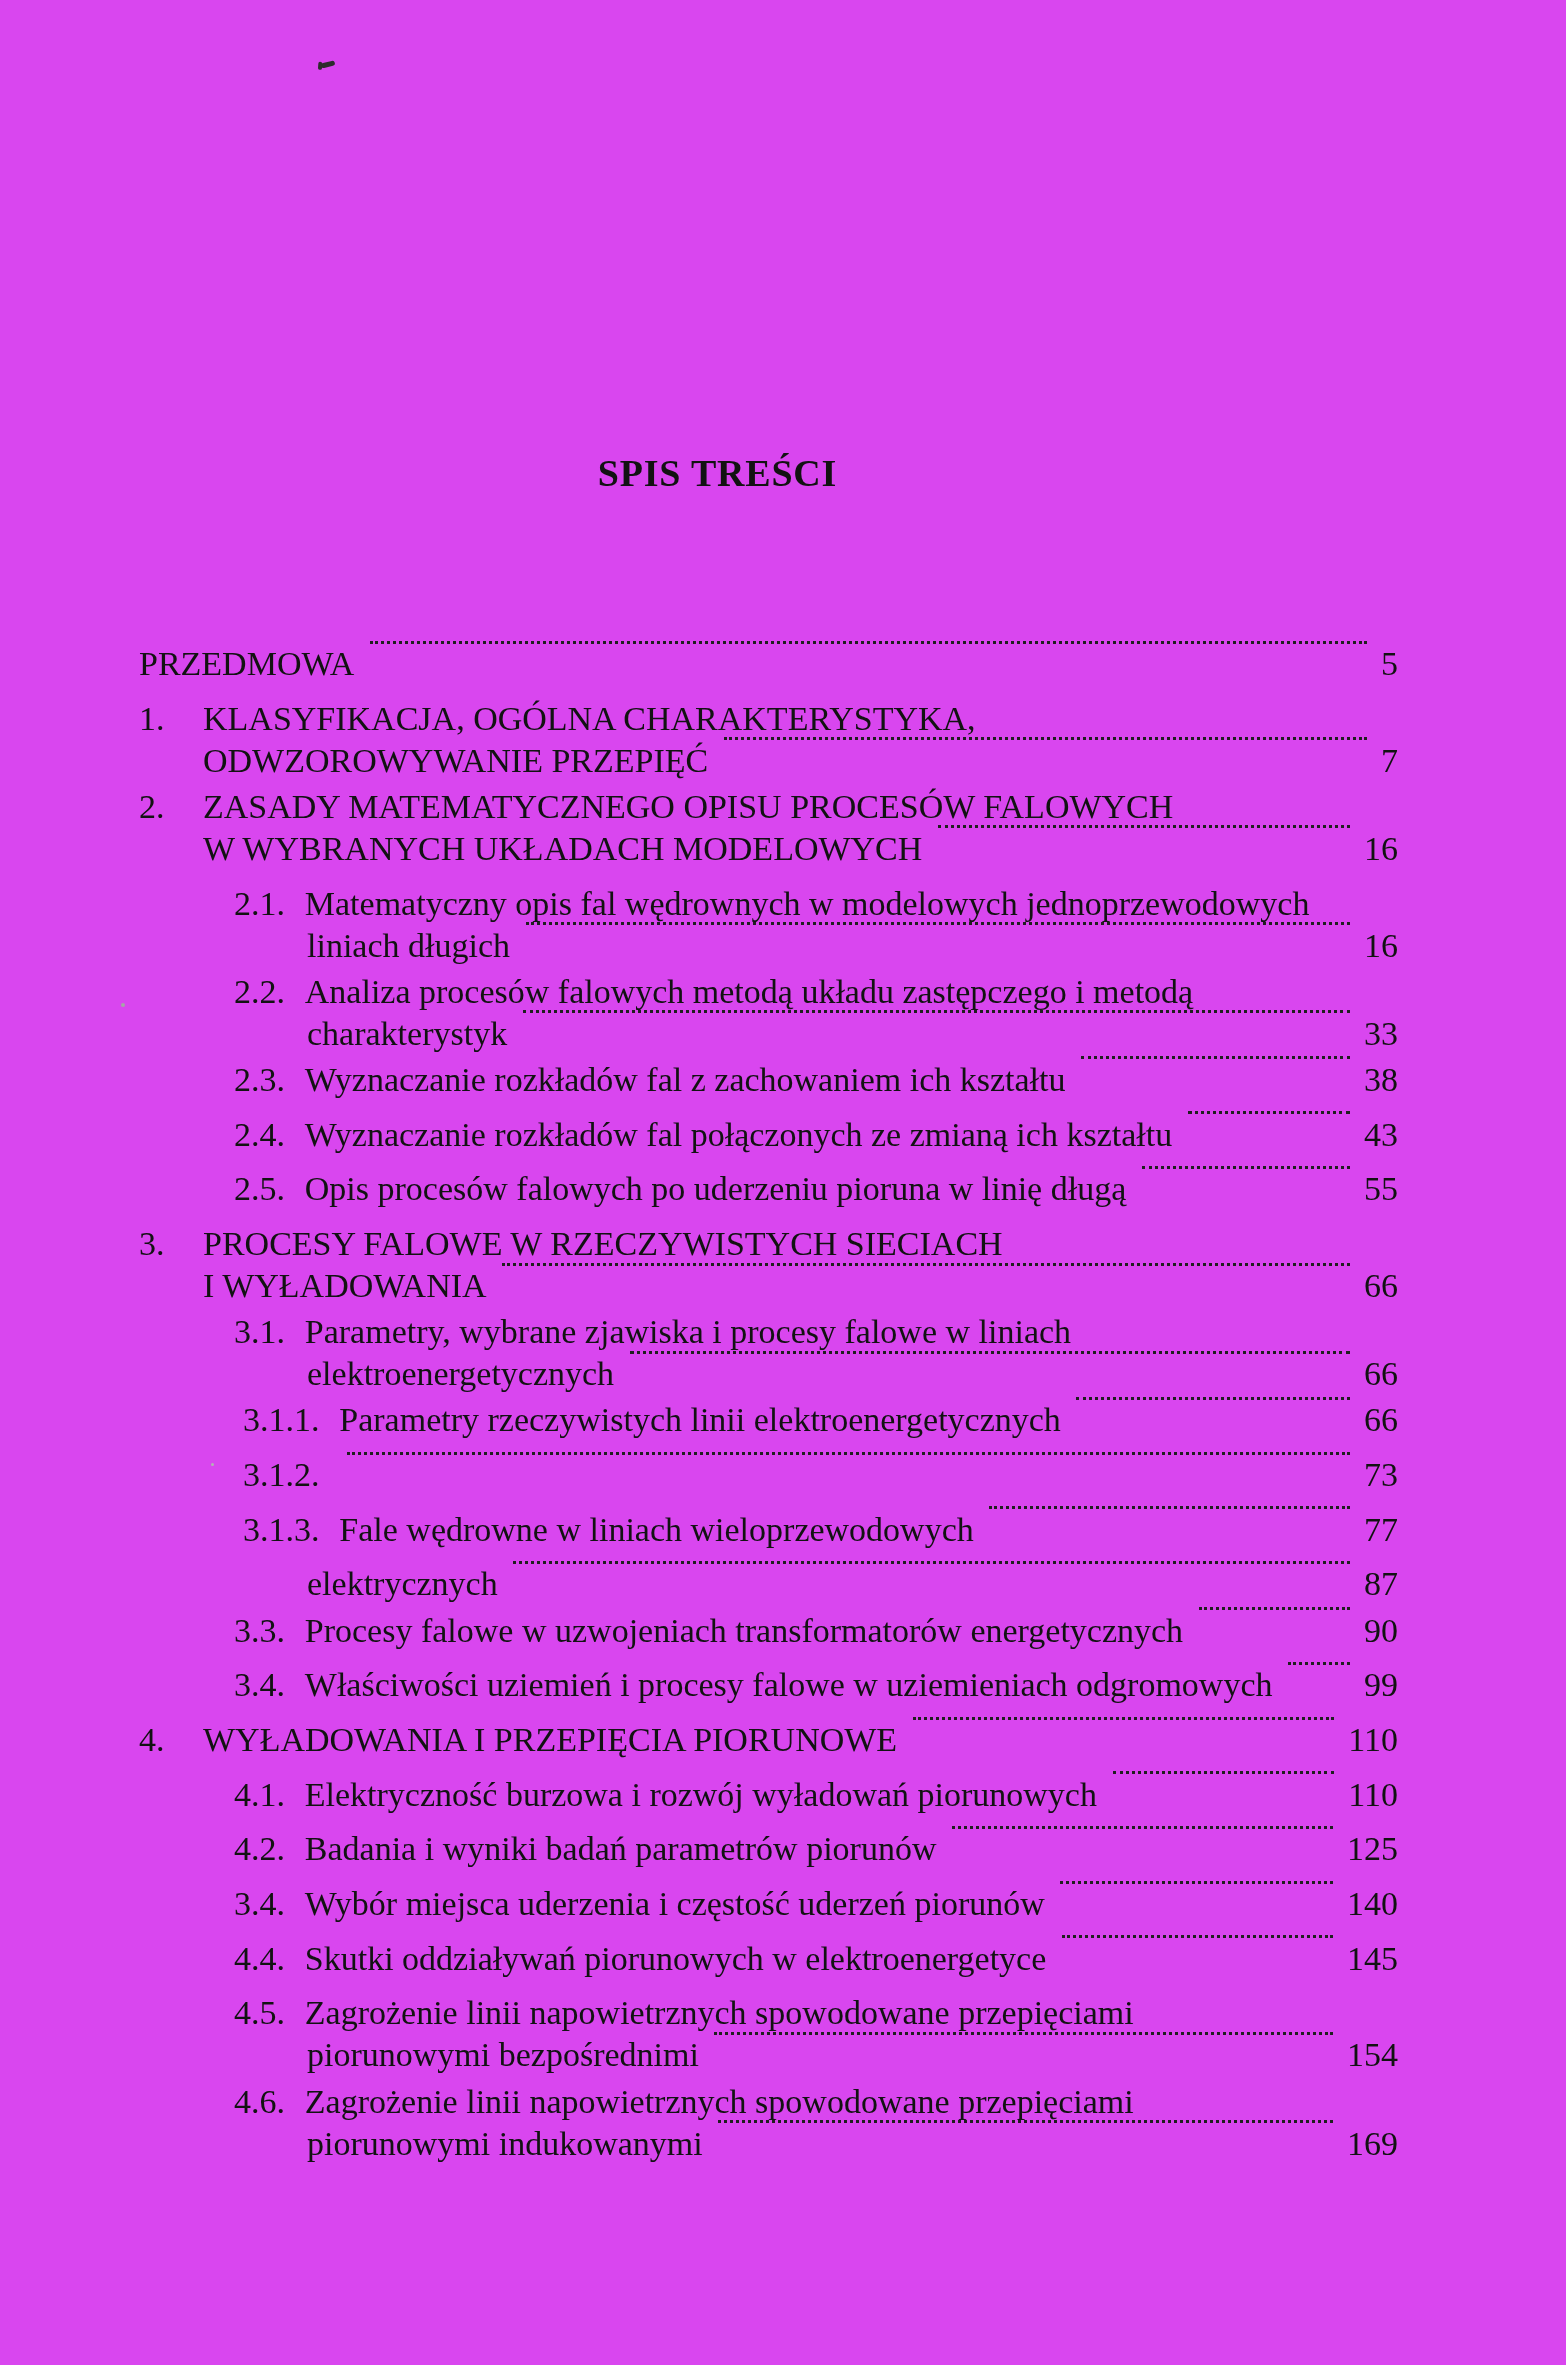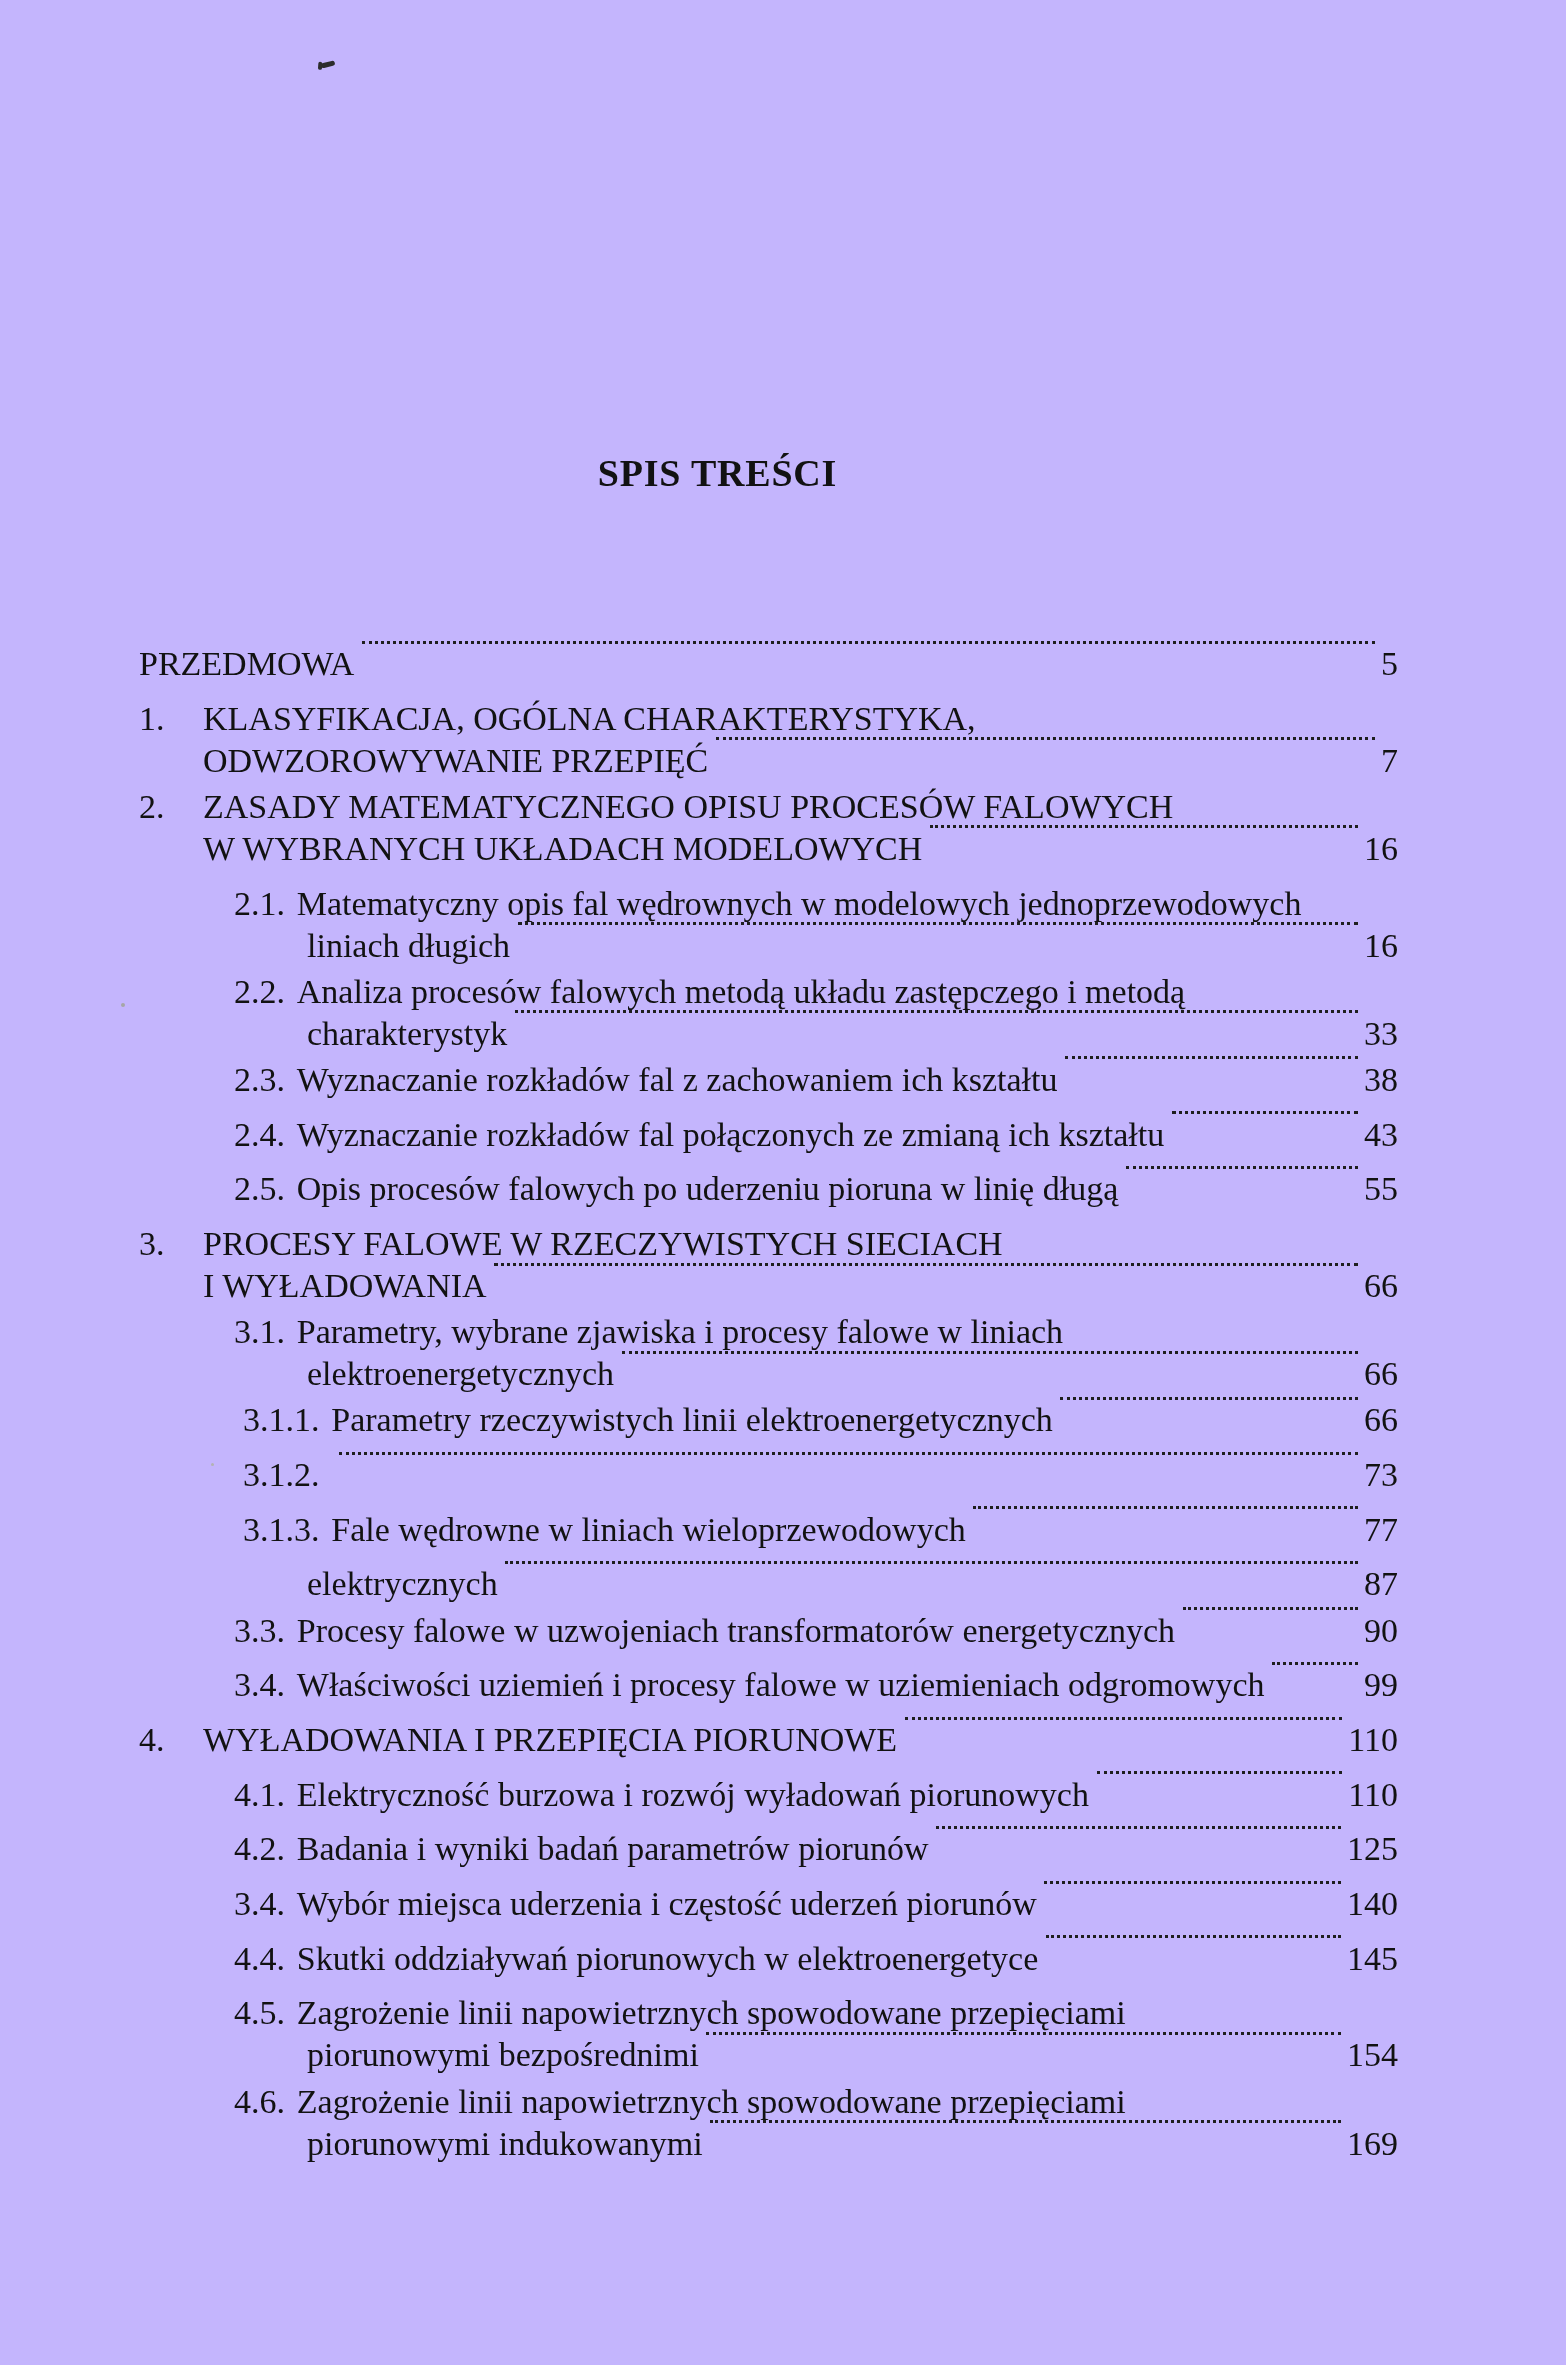--- a/index.html
+++ b/index.html
@@ -2,21 +2,21 @@
 <html lang="pl" style="font-size:13.5px"><head>
 <meta charset="utf-8">
 <style>
   * { box-sizing: border-box; }
   html, body { margin: 0; padding: 0; background: #ffffff; }
 
   .page {
     position: relative;
     width: 1566px;
     height: 2366px;
-    background: #c4b5fd;
+    background: #d946ef;
     color: #121212;
     font-family: "Liberation Serif", "DejaVu Serif", serif;
     overflow: hidden;
   }
 
   .title {
     position: absolute;
     top: 451px;
     left: 66px;
     width: 1303px;
@@ -39,21 +39,21 @@
   .entry { margin-bottom: 12.7px; }
   .entry.tight { margin-bottom: 4.2px; }
 
   .entry.lvl0 { display: flex; }
   .entry.lvl0 .num { flex: 0 0 64px; white-space: nowrap; }
   .entry.lvl0 .body { flex: 1 1 auto; min-width: 0; }
 
   .entry.lvl1 { margin-left: 95px; }
   .entry.lvl2 { margin-left: 104px; }
 
-  .line { display: flex; align-items: flex-start; }
+  .line { display: flex; align-items: flex-start; gap: 8px; }
   .line.cont { padding-left: 73px; }
 
   .inum { margin-right: 11.8px; white-space: nowrap; }
   .txt { white-space: nowrap; }
 
   .leader {
     flex: 1 1 17px;
     min-width: 17px;
     height: 0;
     border-bottom: 3.4px dotted #1f1f1f;

